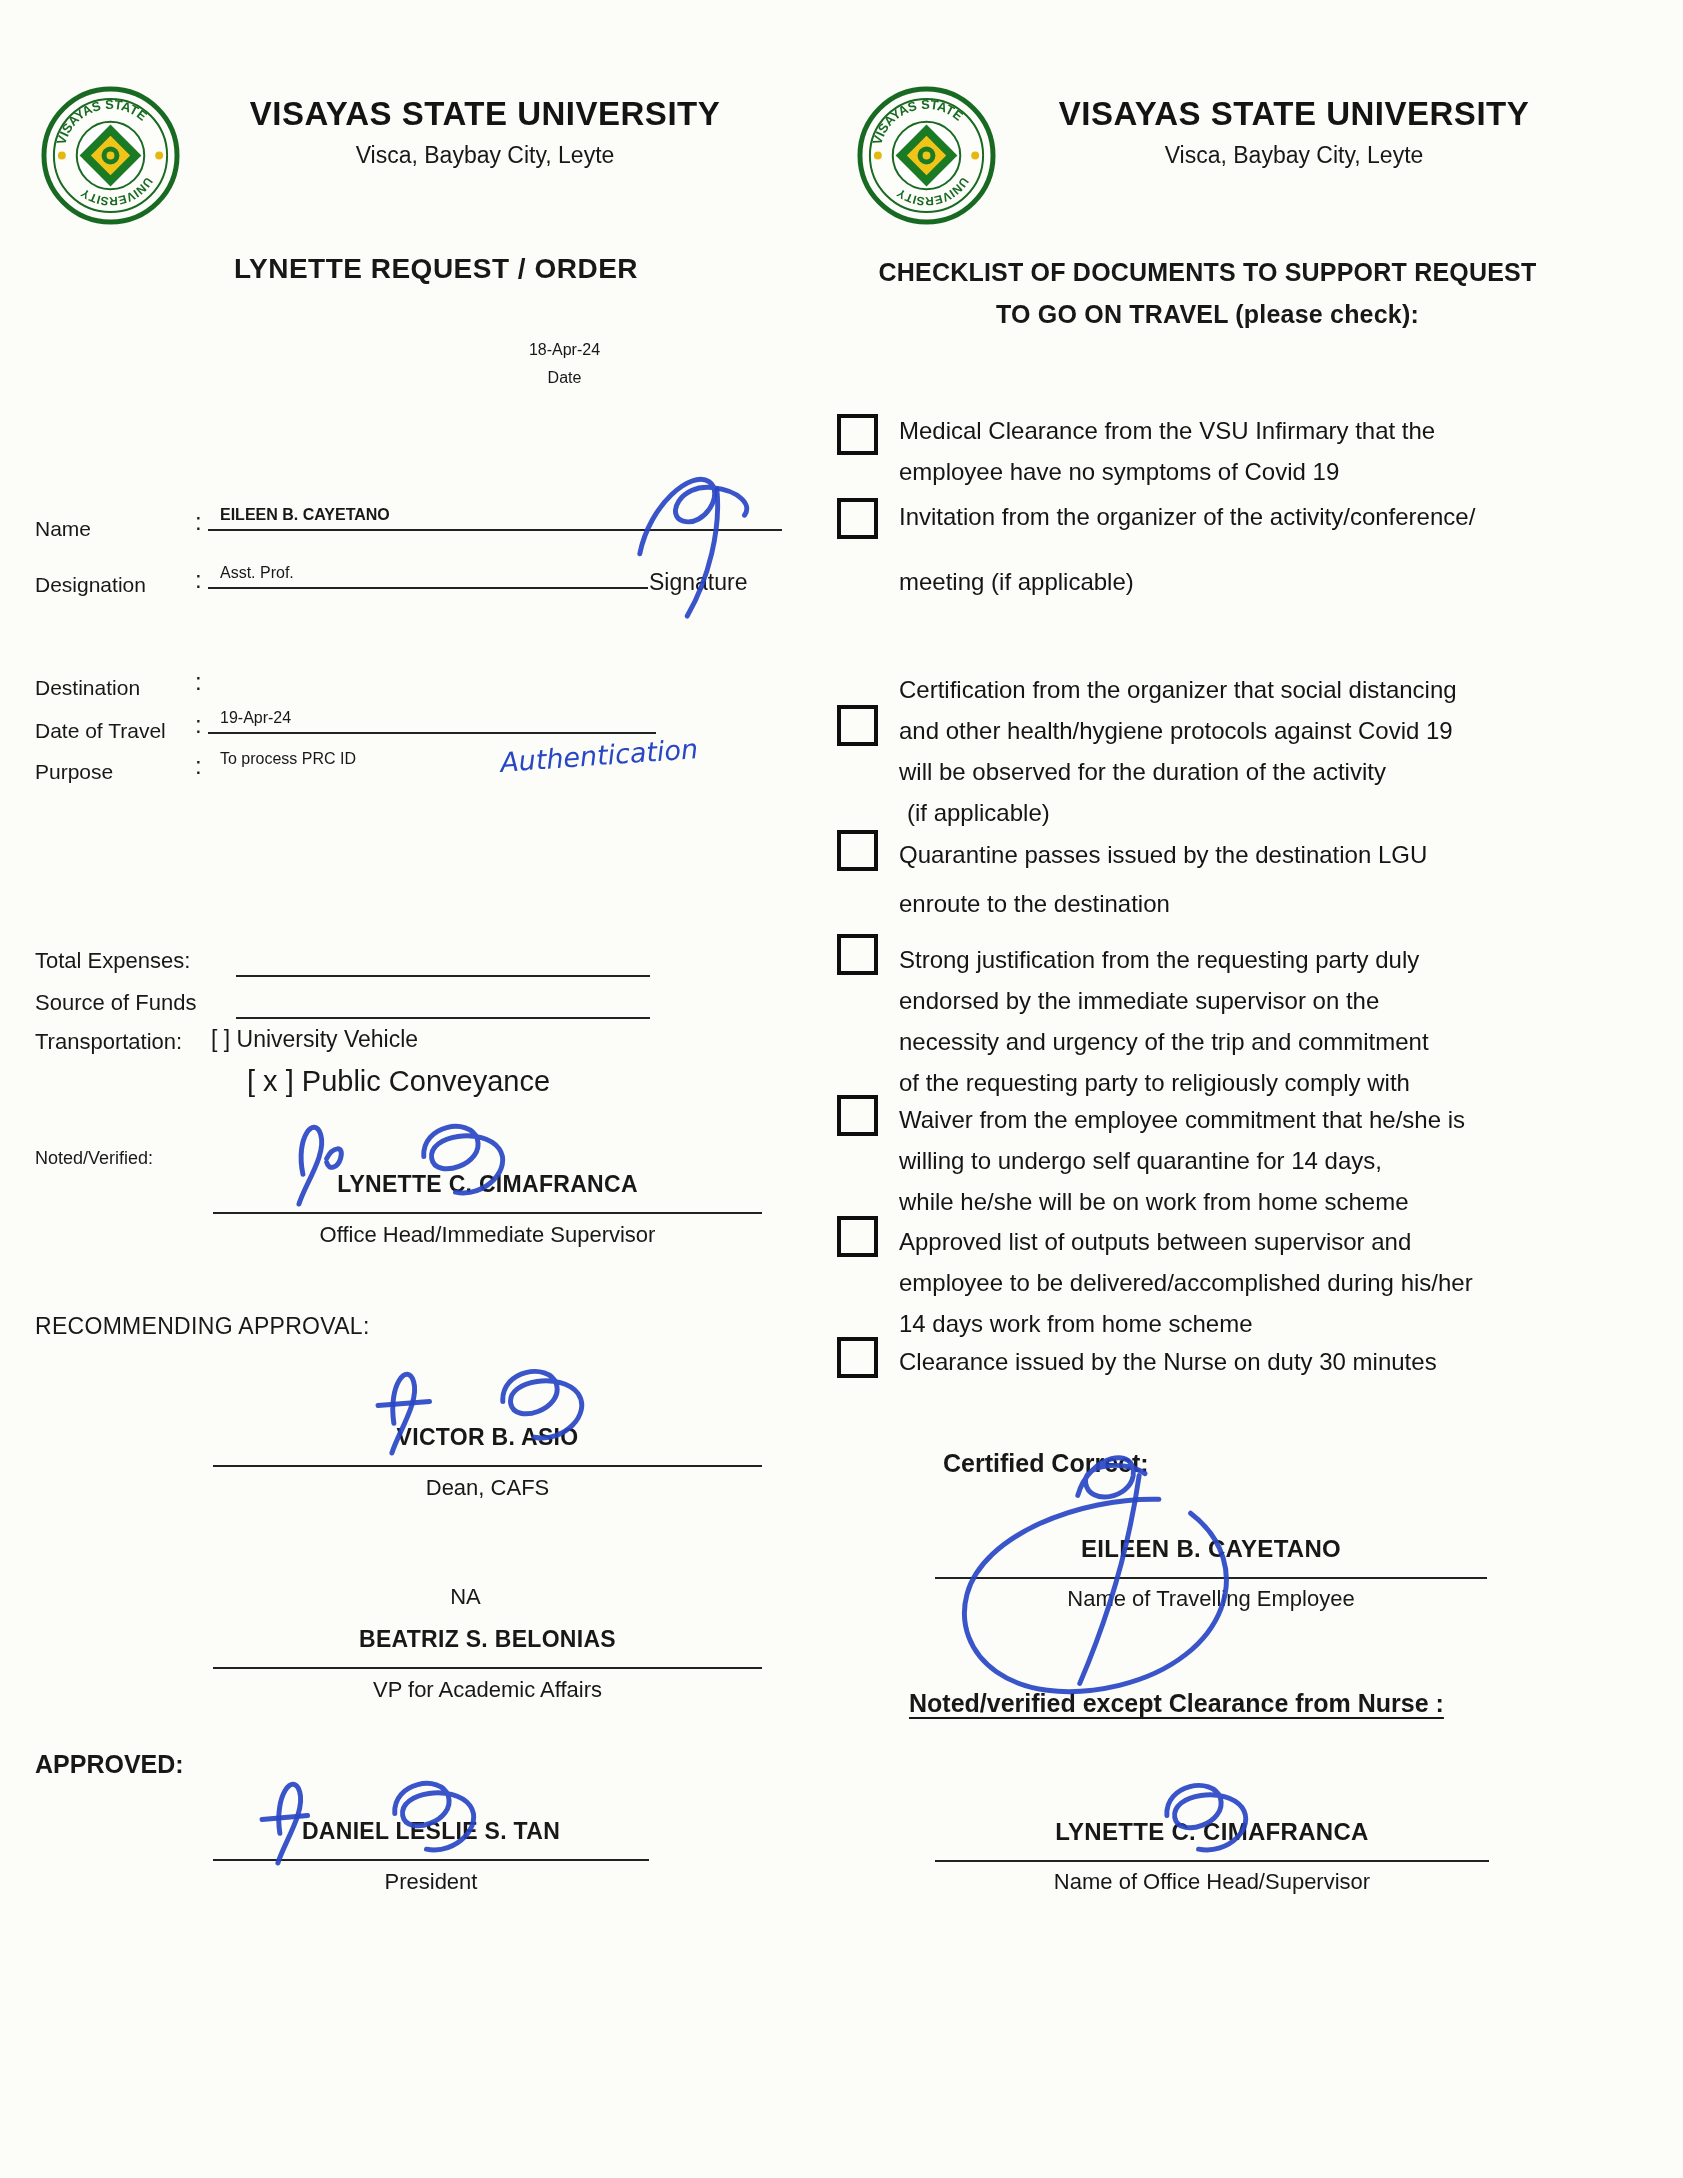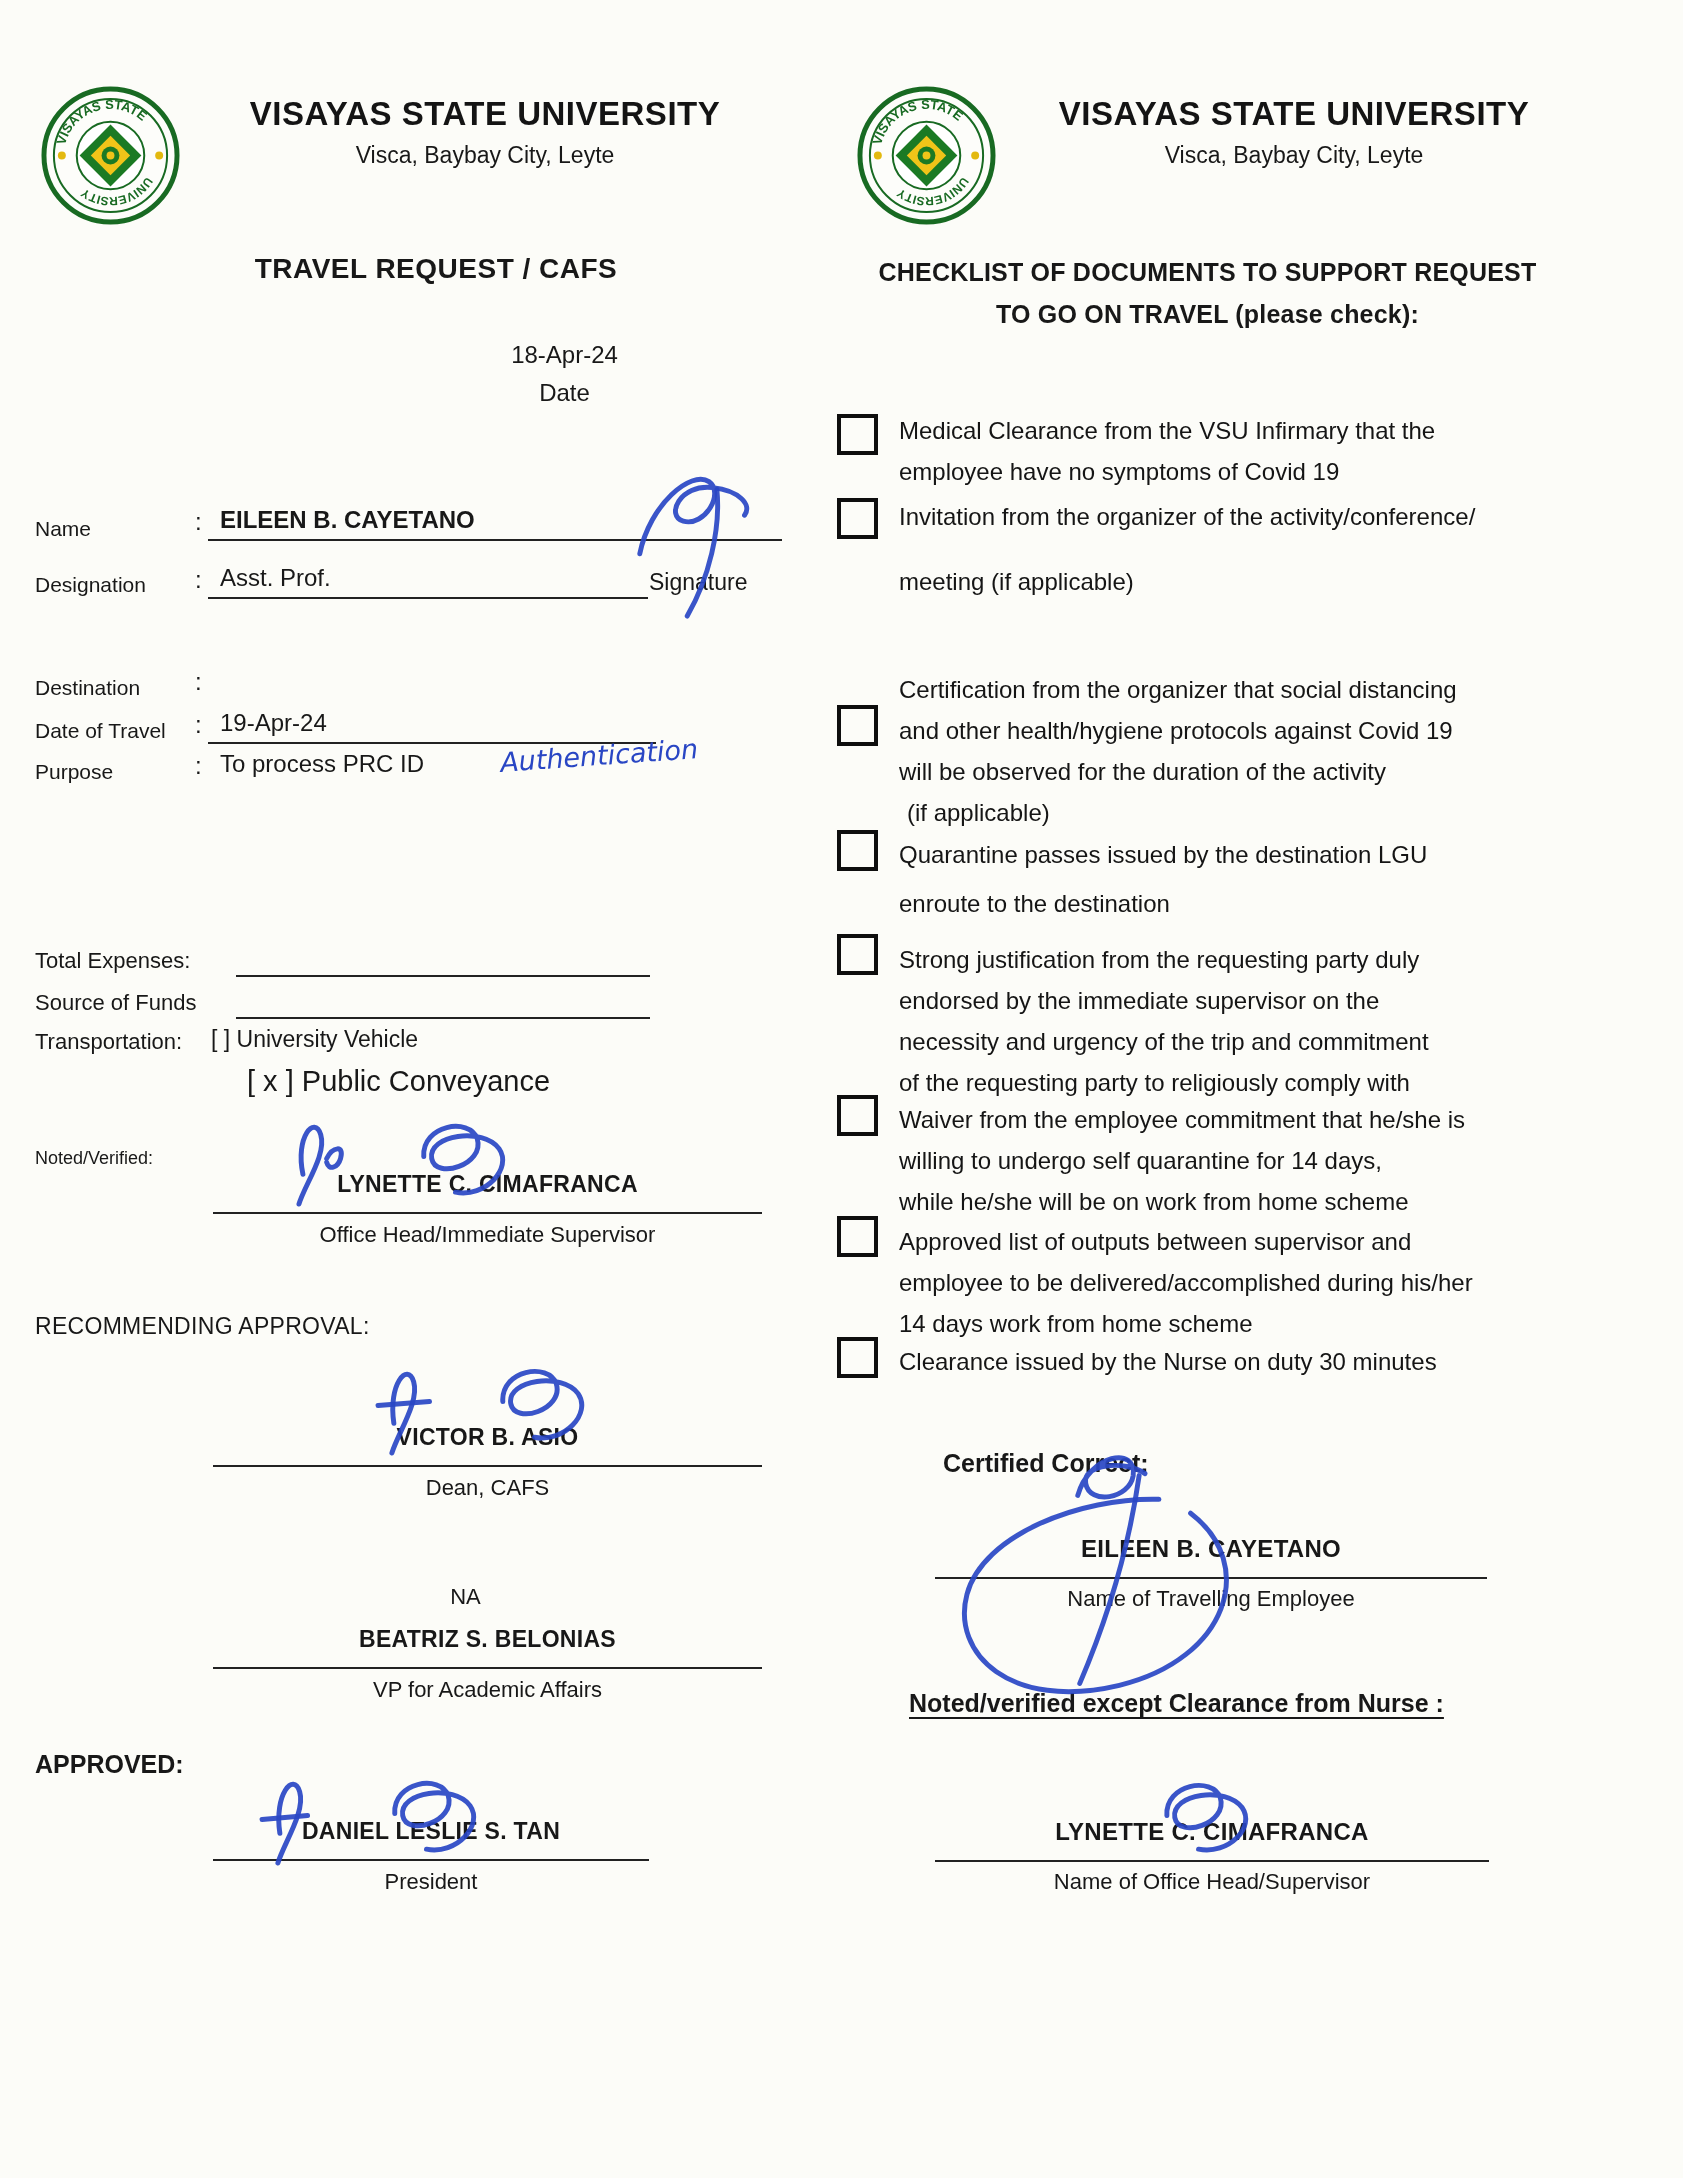--- a/index.html
+++ b/index.html
@@ -9,21 +9,21 @@
     font-family:"Liberation Sans", sans-serif;
   }
   .abs { position:absolute; }
   .b { font-weight:700; }
   .center { text-align:center; }
   .univ { font-size:33px; font-weight:700; letter-spacing:0.5px; color:#141414; }
   .addr { font-size:23px; margin-top:9px; font-weight:400; }
   .formtitle { font-size:28px; font-weight:700; letter-spacing:0.5px; }
   .lbl { font-size:21px; }
   .lbl2 { font-size:22px; }
-  .val { font-size:24px; }
+  .val { font-size:16px; }
   .colon { font-size:24px; }
   .underl { border-bottom:2px solid #222; padding:0 0 5px 12px; }
   .blank { border-bottom:2px solid #222; }
   .name { font-size:23px; font-weight:700; letter-spacing:0.3px; }
   .nameline { border-bottom:2px solid #222; padding-bottom:14px; }
   .cap { font-size:22px; }
   .cktitle { font-size:25px; font-weight:700; line-height:42px; letter-spacing:0.2px; }
   .ckbox { position:absolute; left:837px; width:33px; height:33px; border:4px solid #0e0e0e; background:transparent; }
   .cktext { position:absolute; left:899px; font-size:24px; line-height:41px; color:#151515; width:673px; }
   .gap24 { margin-top:24px; }
@@ -55,21 +55,21 @@
     <circle cx="71" cy="71" r="4" fill="#f0c419"></circle>
     <circle cx="22" cy="71" r="4" fill="#e3b90f"></circle>
     <circle cx="120" cy="71" r="4" fill="#e3b90f"></circle>
   </svg>
 
   <div class="abs center" style="left:188px; top:95px; width:594px;">
     <div class="univ">VISAYAS STATE UNIVERSITY</div>
     <div class="addr">Visca, Baybay City, Leyte</div>
   </div>
 
-  <div class="abs center formtitle" style="left:139px; top:253px; width:594px;">TRAVEL REQUEST / CAFS</div>
+  <div class="abs center formtitle" style="left:139px; top:253px; width:594px;">LYNETTE REQUEST / ORDER</div>
 
   <div class="abs center" style="left:337px; top:341px; width:455px;">
     <div class="val">18-Apr-24</div>
     <div class="val" style="margin-top:10px;">Date</div>
   </div>
 
   <div class="abs lbl" style="left:35px; top:517px;">Name</div>
   <div class="abs colon" style="left:195px; top:508px;">:</div>
   <div class="abs val b underl" style="left:208px; top:506px; width:562px;">EILEEN B. CAYETANO</div>
 

